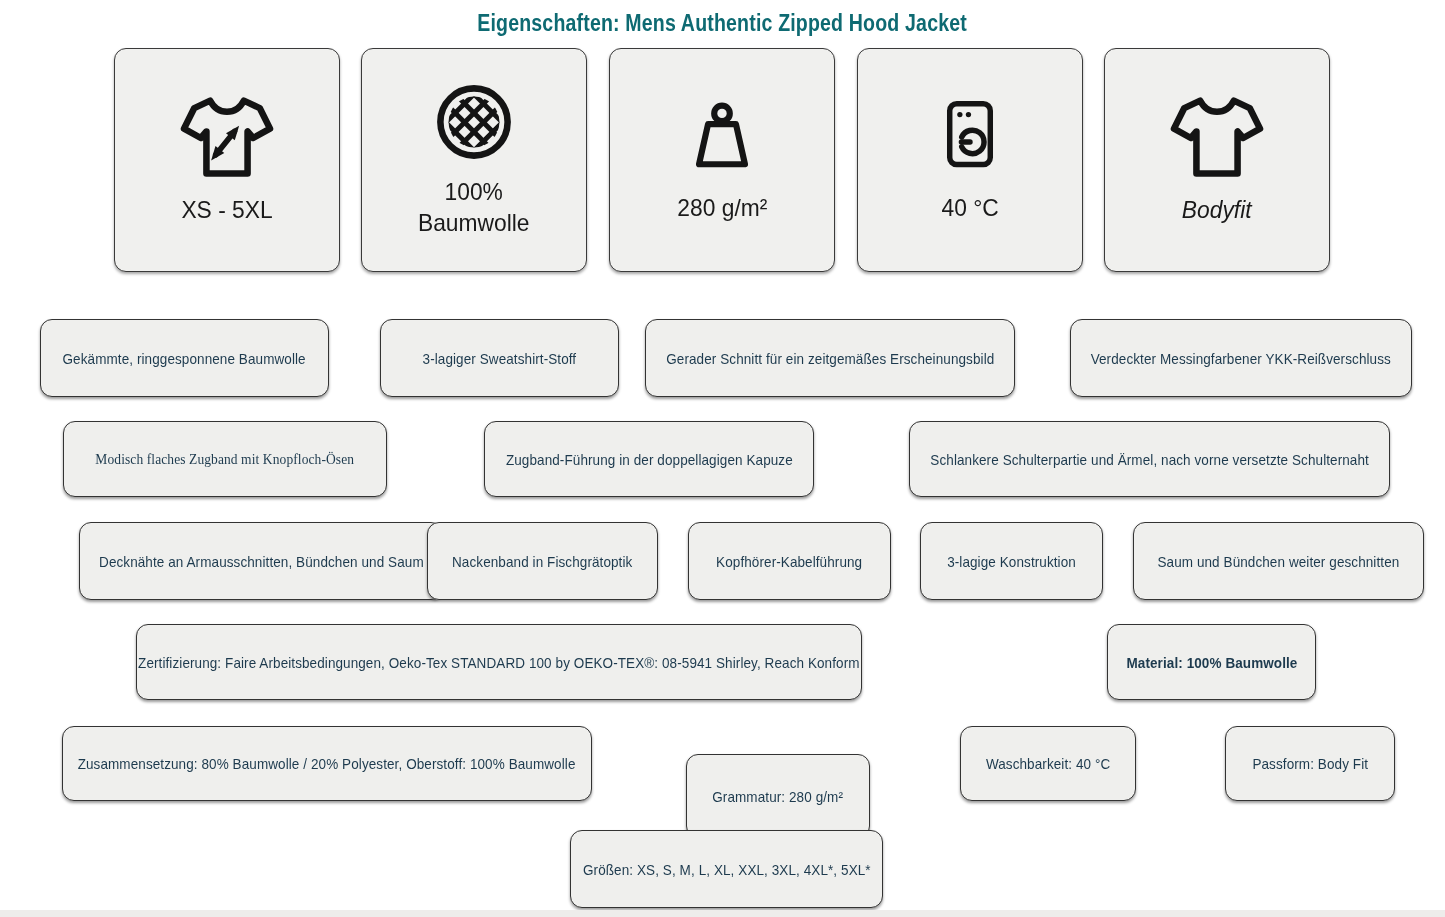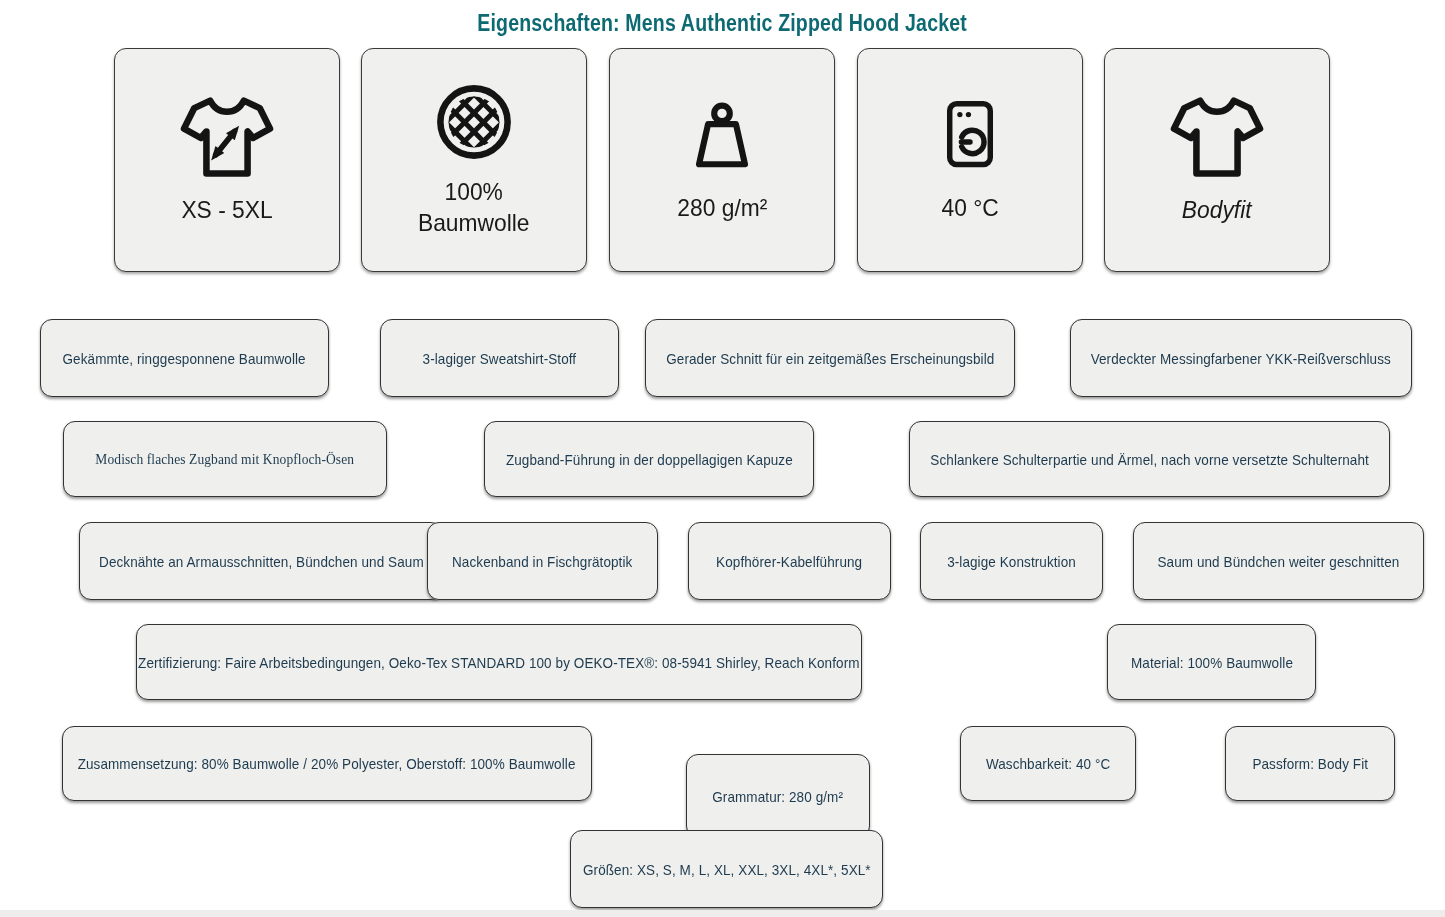--- a/index.html
+++ b/index.html
@@ -160,21 +160,21 @@
   <div class="pill" style="left:920px;top:522px;width:183px;height:78px;">
       <span>3-lagige Konstruktion</span>
     </div>
   <div class="pill" style="left:1133px;top:522px;width:291px;height:78px;">
       <span>Saum und Bündchen weiter geschnitten</span>
     </div>
 
   <div class="pill" style="left:136px;top:624px;width:726px;height:76px;">
       <span>Zertifizierung: Faire Arbeitsbedingungen, Oeko-Tex STANDARD 100 by OEKO-TEX®: 08-5941 Shirley, Reach Konform</span>
     </div>
-  <div class="pill" style="left:1107px;top:624px;width:209px;height:76px;">
+  <div class="pill" style="left:1107px;top:624px;width:209px;height:76px;font-weight:bold;">
       <span>Material: 100% Baumwolle</span>
     </div>
 
   <div class="pill" style="left:62px;top:726px;width:530px;height:75px;">
       <span>Zusammensetzung: 80% Baumwolle / 20% Polyester, Oberstoff: 100% Baumwolle</span>
     </div>
   <div class="pill" style="left:686px;top:726px;width:184px;height:84px;margin-top:28px;">
       <span>Grammatur: 280 g/m²</span>
     </div>
   <div class="pill" style="left:960px;top:726px;width:176px;height:75px;text-align:right;">

